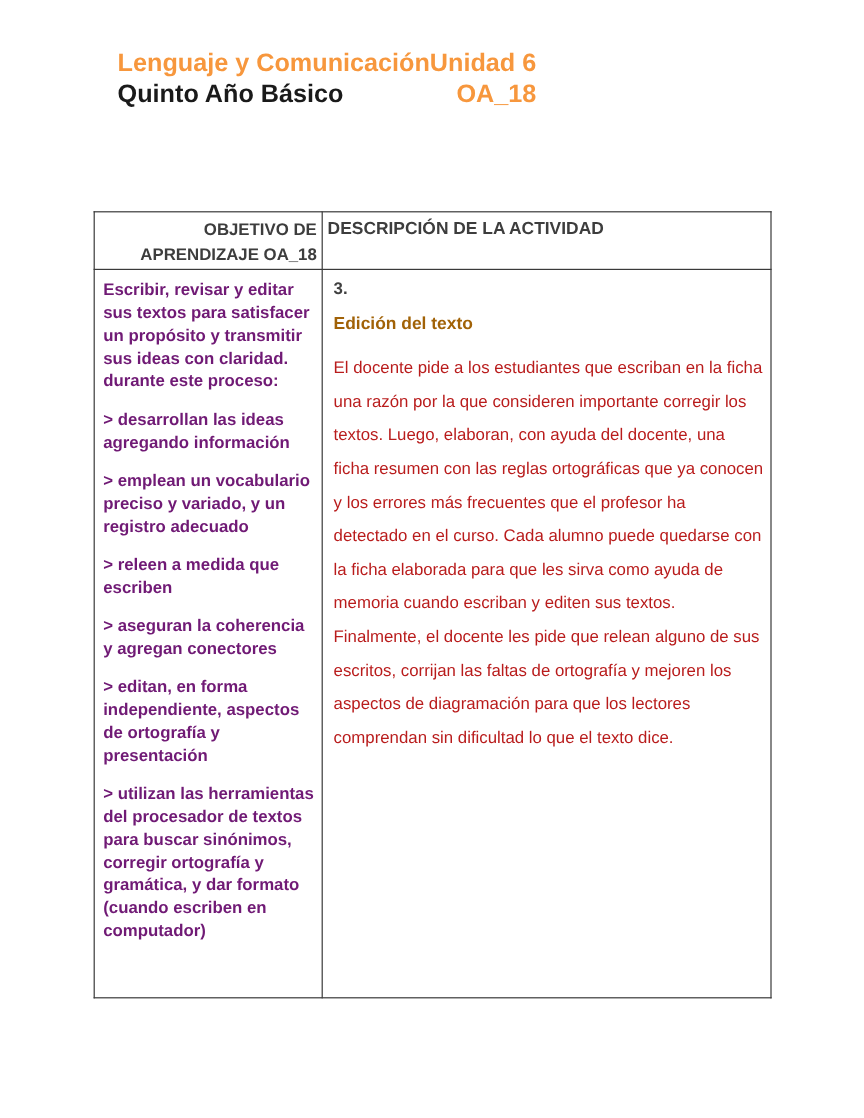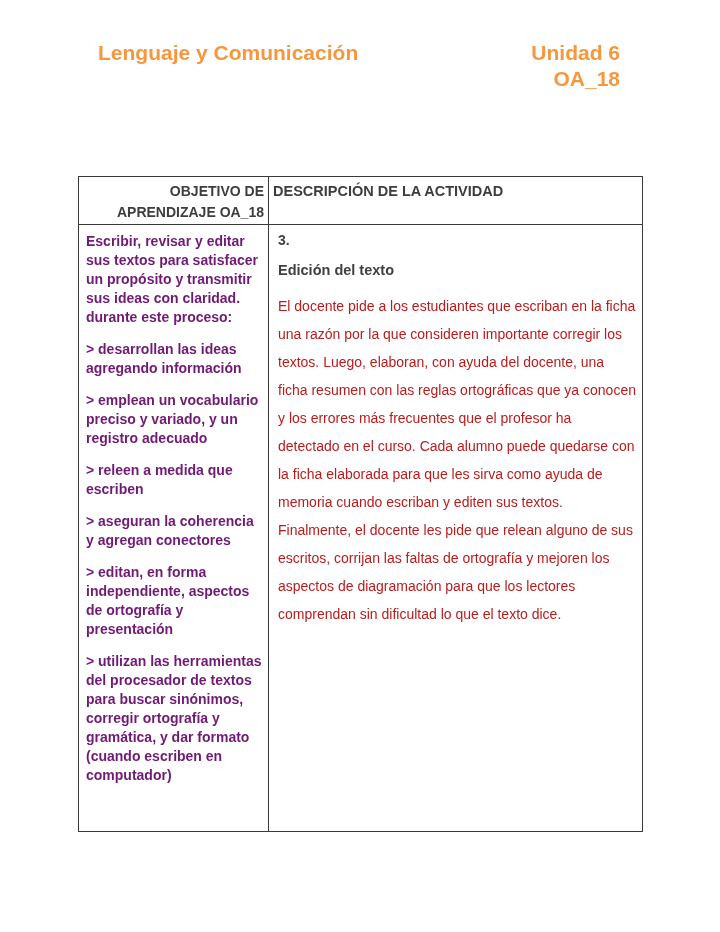--- a/index.html
+++ b/index.html
@@ -17,21 +17,20 @@
     overflow: hidden;
   }
 
   
   .doc-header {
     position: absolute;
     top: 40px;
     left: 98px;
     right: 100px;
     display: flex;
-    justify-content: space-between;
     align-items: flex-start;
   }
   .header-left .subject {
     color: #F7973D;
     font-weight: bold;
     font-size: 21px;
     line-height: 26px;
     white-space: nowrap;
   }
   .header-left .grade {
@@ -122,38 +121,39 @@
     font-weight: bold;
     font-size: 14px;
     line-height: 19px;
     color: #404040;
   }
   .desc-cell .act-sub {
     margin: 0 0 12px 0;
     font-weight: bold;
     font-size: 14.5px;
     line-height: 19px;
-    color: #404040;
+    color: #a16207;
   }
   .desc-cell .act-body {
     margin: 0;
     font-weight: normal;
     font-size: 14px;
     line-height: 28px;
     color: #b91c1c;
   }
 </style>
 </head>
 <body>
 
 <div class="page">
 
   <header class="doc-header">
     <div class="header-left">
       <div class="subject">Lenguaje y Comunicación</div>
+      <div class="grade">Quinto Año Básico</div>
     </div>
     <div class="header-right">
       <div class="unit">Unidad 6</div>
       <div class="oa">OA_18</div>
     </div>
   </header>
 
 
   <table class="activity-table">
     <tbody>

